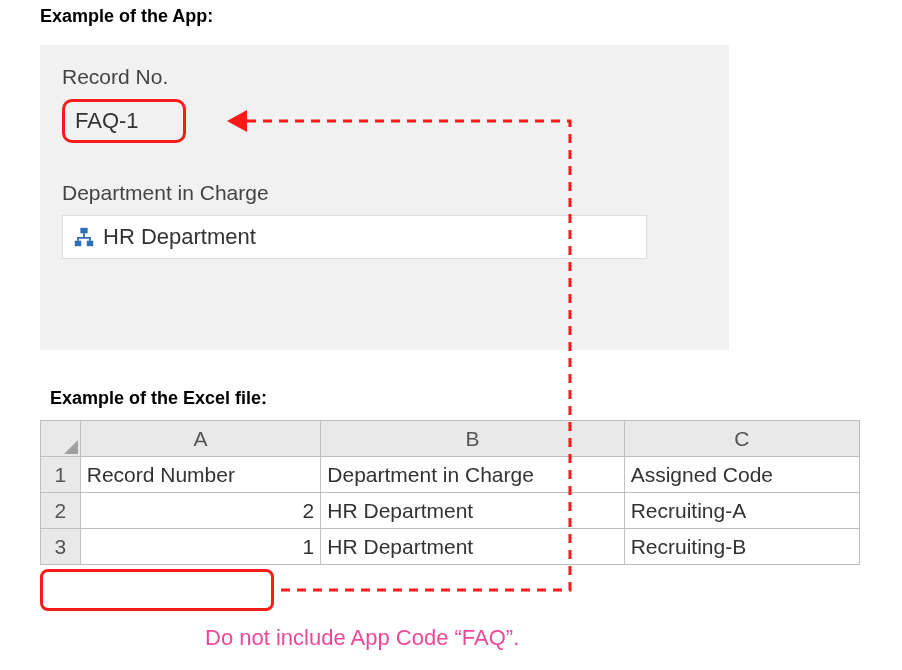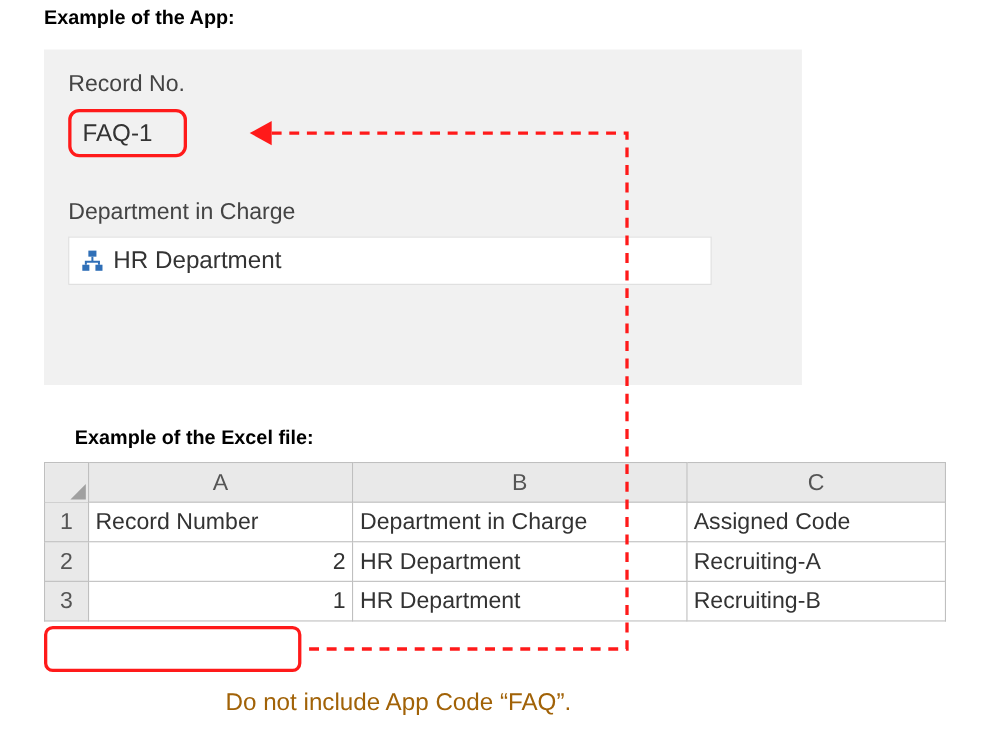--- a/index.html
+++ b/index.html
@@ -30,21 +30,21 @@
   .field-label {
     font-size: 21px;
     color: #444;
     font-weight: 400;
     margin-bottom: 10px;
   }
   .record-value-box {
     display: inline-block;
     border: 3px solid #ff1a1a;
     border-radius: 10px;
-    padding: 6px 28px 6px 10px;
+    padding: 6px 44px 6px 10px;
     font-size: 22px;
     color: #333;
     margin-bottom: 28px;
   }
   .dept-row {
     background: #fff;
     border: 1px solid #ddd;
     width: 585px;
     padding: 8px 10px;
     display: flex;
@@ -118,21 +118,21 @@
     top: 569px;
     pointer-events: none;
     z-index: 5;
   }
 
   .caution-text {
     position: absolute;
     left: 205px;
     top: 625px;
     font-size: 22px;
-    color: #a16207;
+    color: #ec4899;
   }
 
   .dashed-path {
     position: absolute;
     left: 0; top: 0;
     width: 902px; height: 670px;
     pointer-events: none;
   }
   .arrowhead {
     position: absolute;
@@ -160,21 +160,21 @@
         <rect x="8" y="2" width="8" height="6" fill="#2f6fb7"></rect>
         <rect x="2" y="16" width="7" height="6" fill="#2f6fb7"></rect>
         <rect x="15" y="16" width="7" height="6" fill="#2f6fb7"></rect>
         <path d="M12 8 v5 M5.5 16 v-3 h13 v3 M12 13 h0" stroke="#2f6fb7" stroke-width="2" fill="none"></path>
       </svg>
     </span>
     <span class="dept-text">HR Department</span>
   </div>
 </div>
 
-<div class="heading" style="left:68px; top:388px;text-align:center;">Example of the Excel file:</div>
+<div class="heading" style="left:50px; top:388px;text-align:center;">Example of the Excel file:</div>
 
 <div class="excel-area">
   <table class="excel-grid">
     <tbody>
         <tr>
       <th class="corner rowhead"></th>
       <th class="colhead col-a">A</th>
       <th class="colhead col-b">B</th>
       <th class="colhead col-c">C</th>
     </tr>

